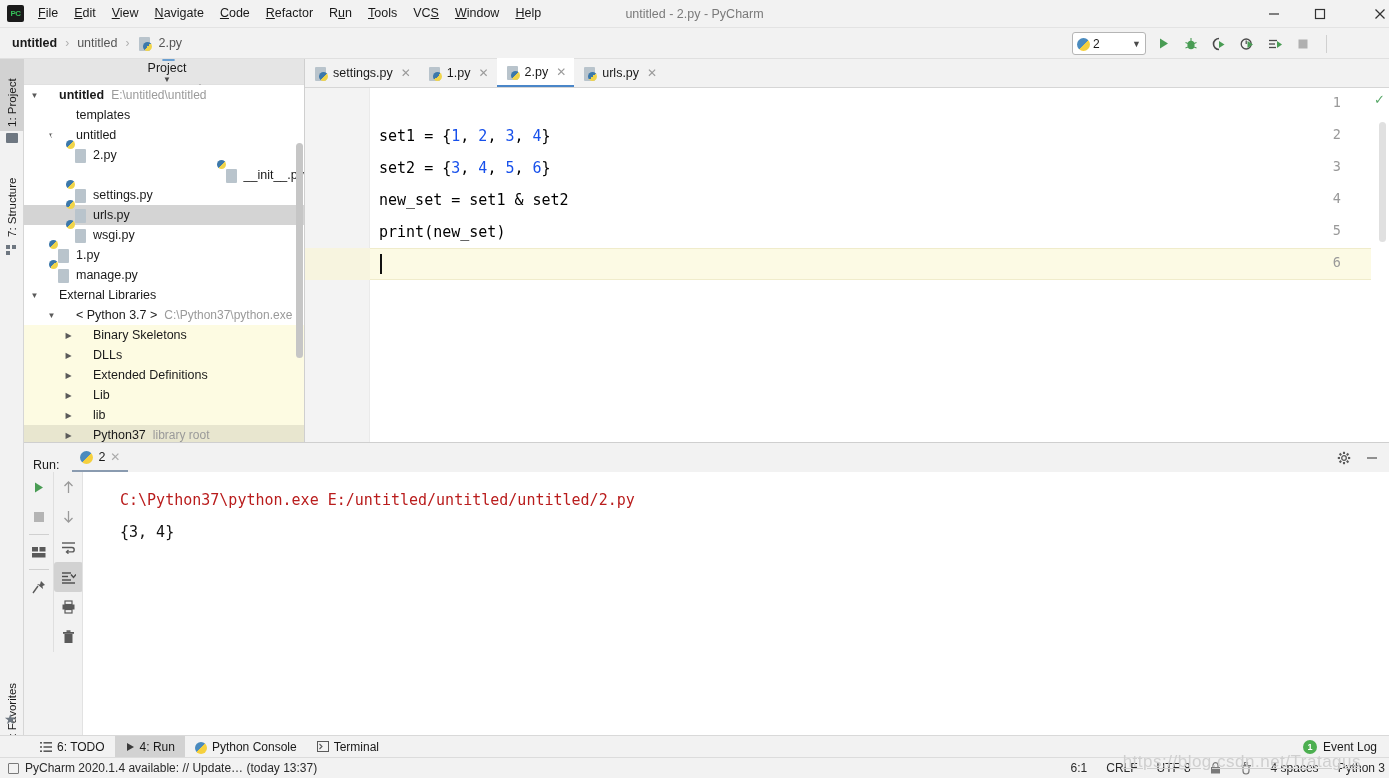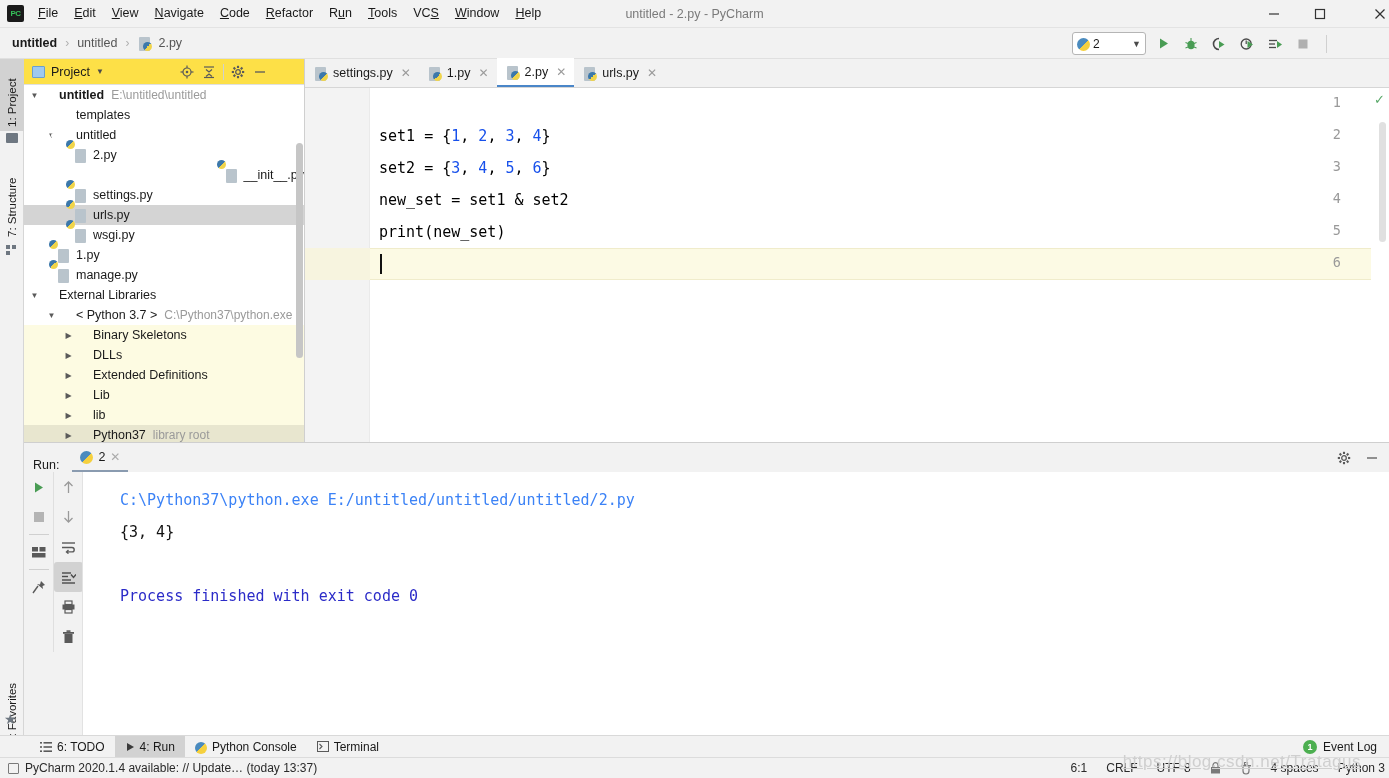--- a/index.html
+++ b/index.html
@@ -80,22 +80,23 @@
     padding-top: 4px;
   }
   .vtool.sel { background: #d2d2d2; }
 
   
   #projpanel {
     position: absolute; left: 24px; top: 59px; width: 281px; height: 383px;
     background: #fff; border-right: 1px solid #cfcfcf;
   }
   #projhead {
-    height: 26px; background: #fde047; display: flex; align-items: center;
+    height: 26px; background: #e5e5e5; display: flex; align-items: center;
     border-bottom: 1px solid #e0e0e0;
+    flex-direction: column;
   }
   #projhead .ttl { font-size: 12.5px; margin-left: 6px; }
   #projhead .caret { margin-left: 6px; font-size: 8px; color: #4a4a4a; }
   .phbtn { width: 22px; height: 22px; display: flex; align-items: center; justify-content: center; }
   #tree { position: relative; height: 357px; overflow: hidden; background: #fff; font-size: 12.5px; }
   .trow {
     height: 20px; display: flex; align-items: center; white-space: nowrap;
     padding-left: 4px; position: relative;
   }
   .trow.sel { background: #d4d4d4; }
@@ -644,24 +645,23 @@
           <svg width="13" height="14" viewBox="0 0 13 14">
             <rect x="2.5" y="4" width="8" height="9" fill="#5a5a5a"></rect>
             <rect x="1" y="2" width="11" height="1.8" fill="#5a5a5a"></rect>
             <rect x="4.5" y="0.3" width="4" height="1.6" fill="#5a5a5a"></rect>
           </svg>
         </div>
       </div>
     </div>
 
     <div id="console">
-        <div class="coutline violet" style="color: #3b82f6;">C:\Python37\python.exe E:/untitled/untitled/untitled/2.py</div>
+        <div class="coutline violet" style="color: #b91c1c;">C:\Python37\python.exe E:/untitled/untitled/untitled/2.py</div>
         <div class="coutline blk">{3, 4}</div>
         <div class="coutline blk"> </div>
-        <div class="coutline violet" style="color: rgb(43, 43, 200);">Process finished with exit code 0</div>
       </div>
   </div>
 
   <div id="toolstrip">
     <div style="width:30px;"></div>
     <div class="tsbtn">
       <span>
         <svg width="12" height="10" viewBox="0 0 12 10">
           <g fill="#5a5a5a">
               <rect x="0" y="0" width="2" height="1.6"></rect>

